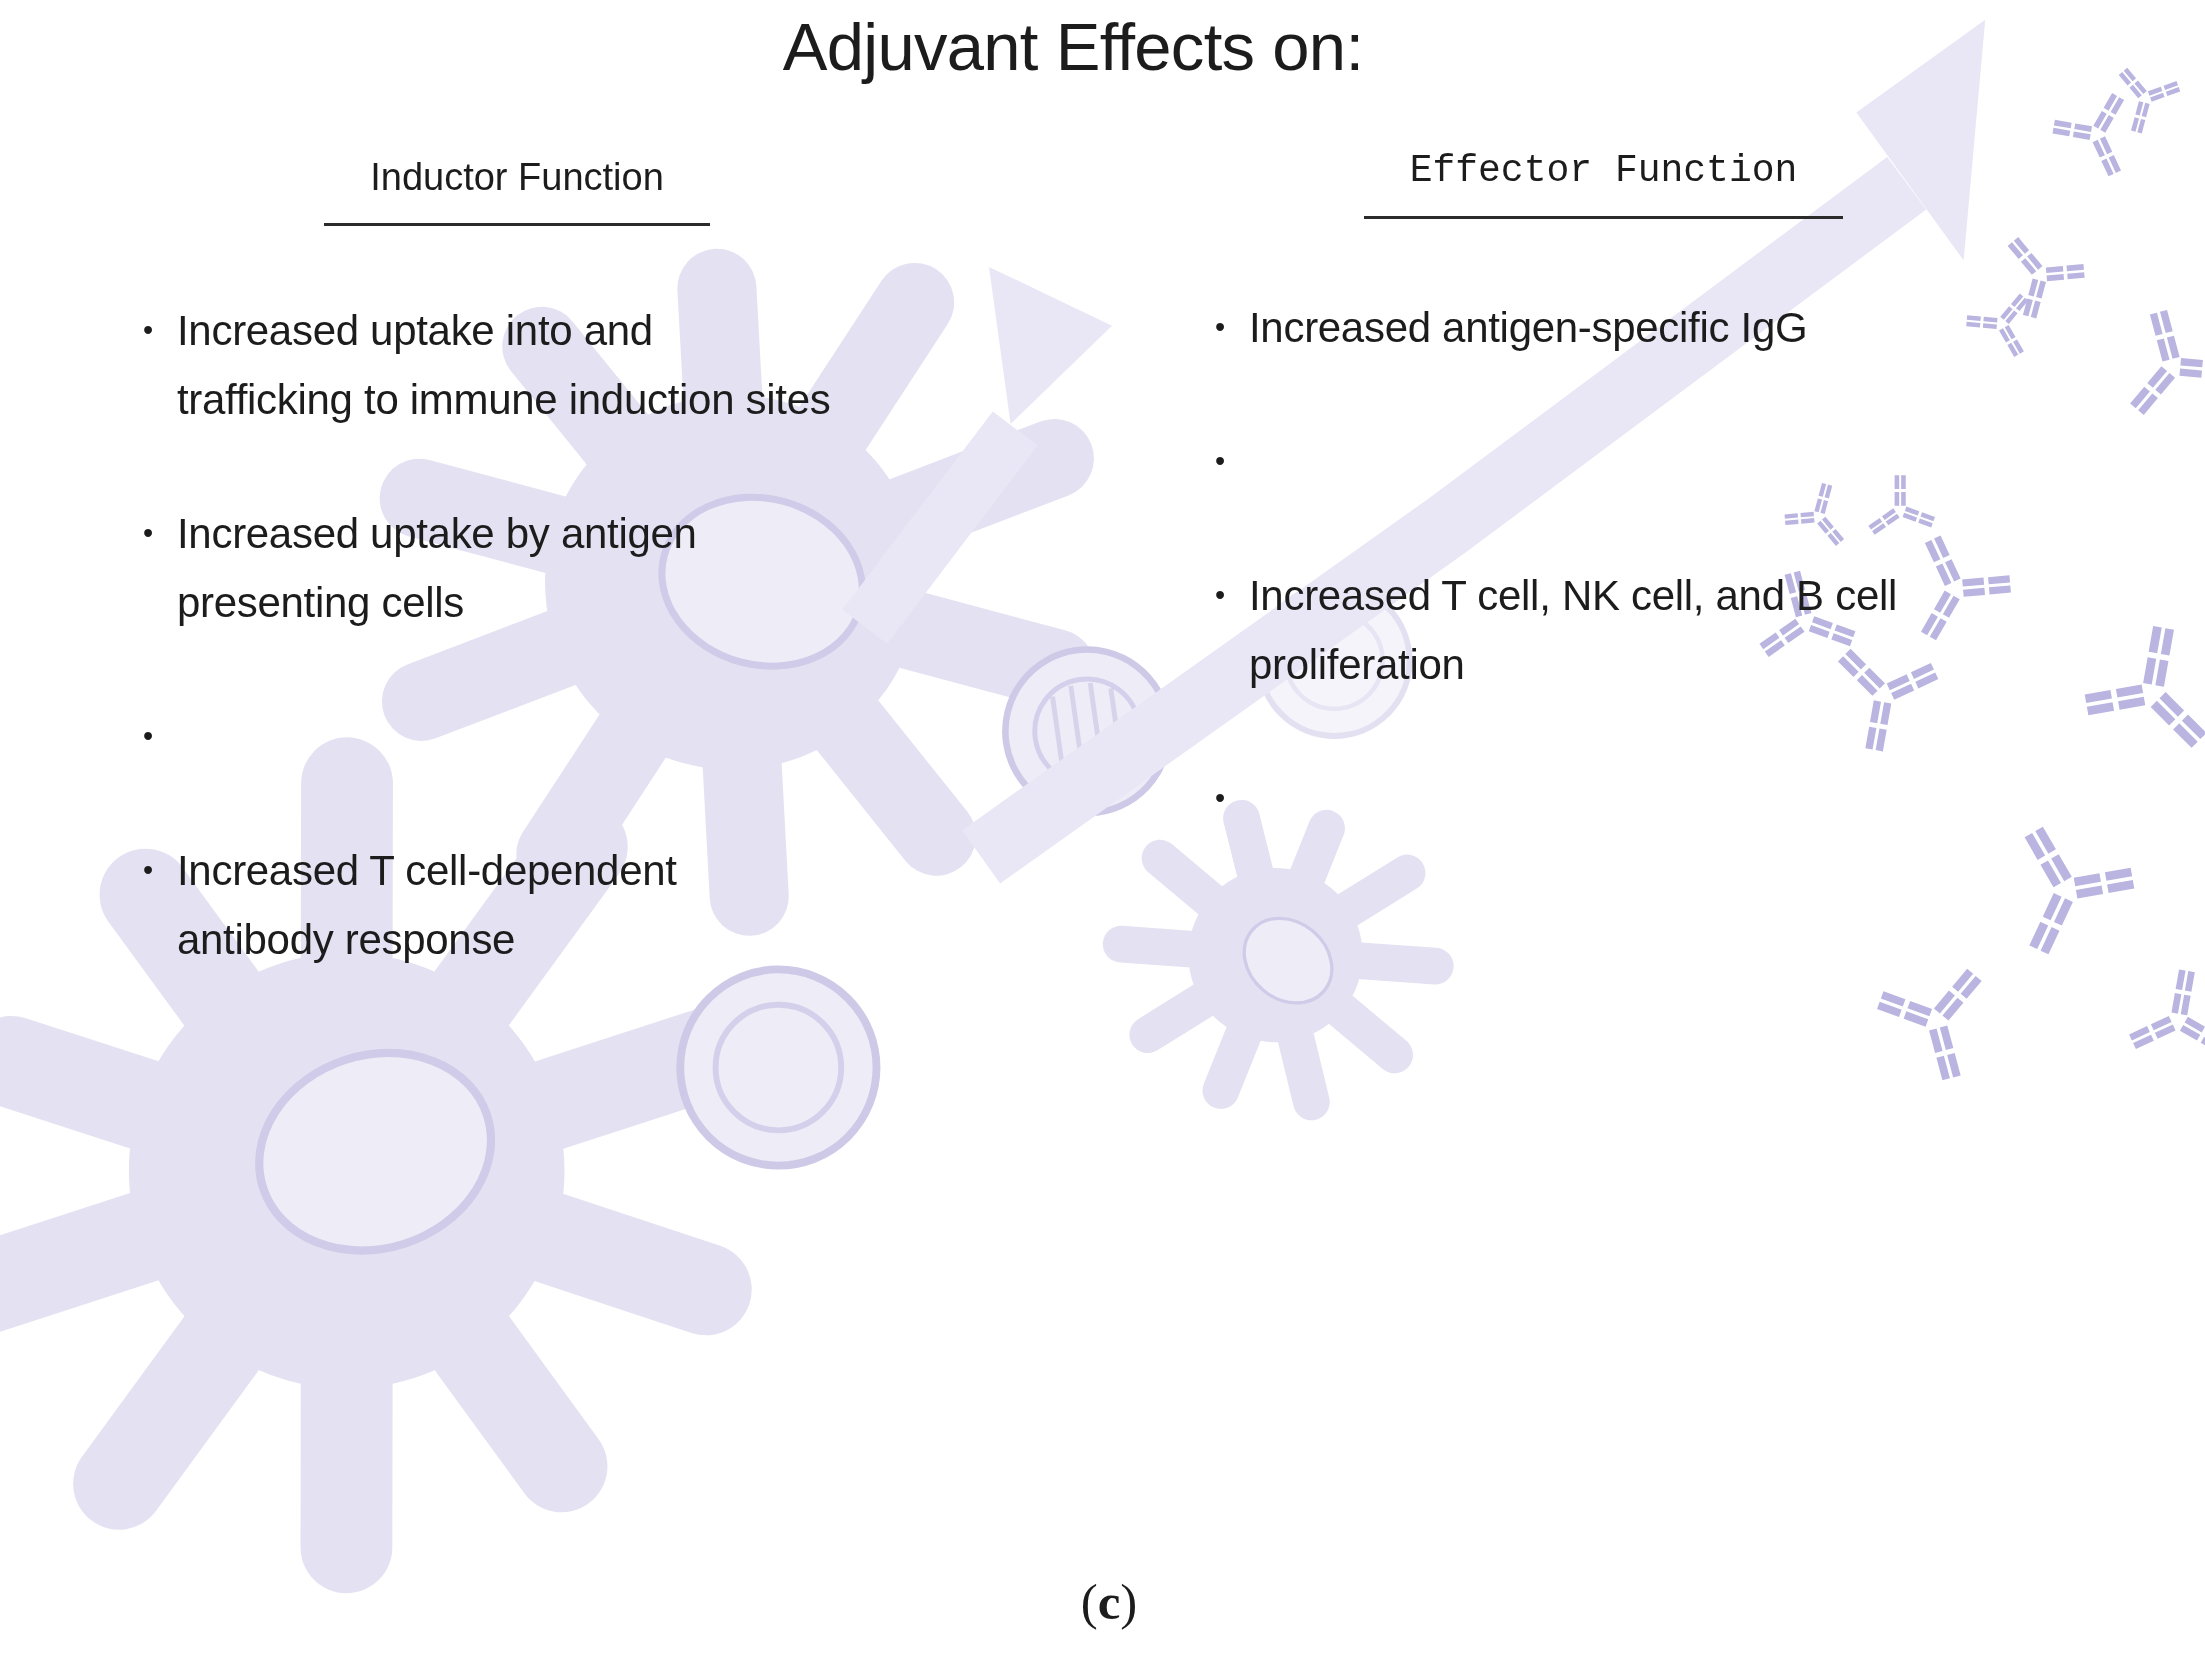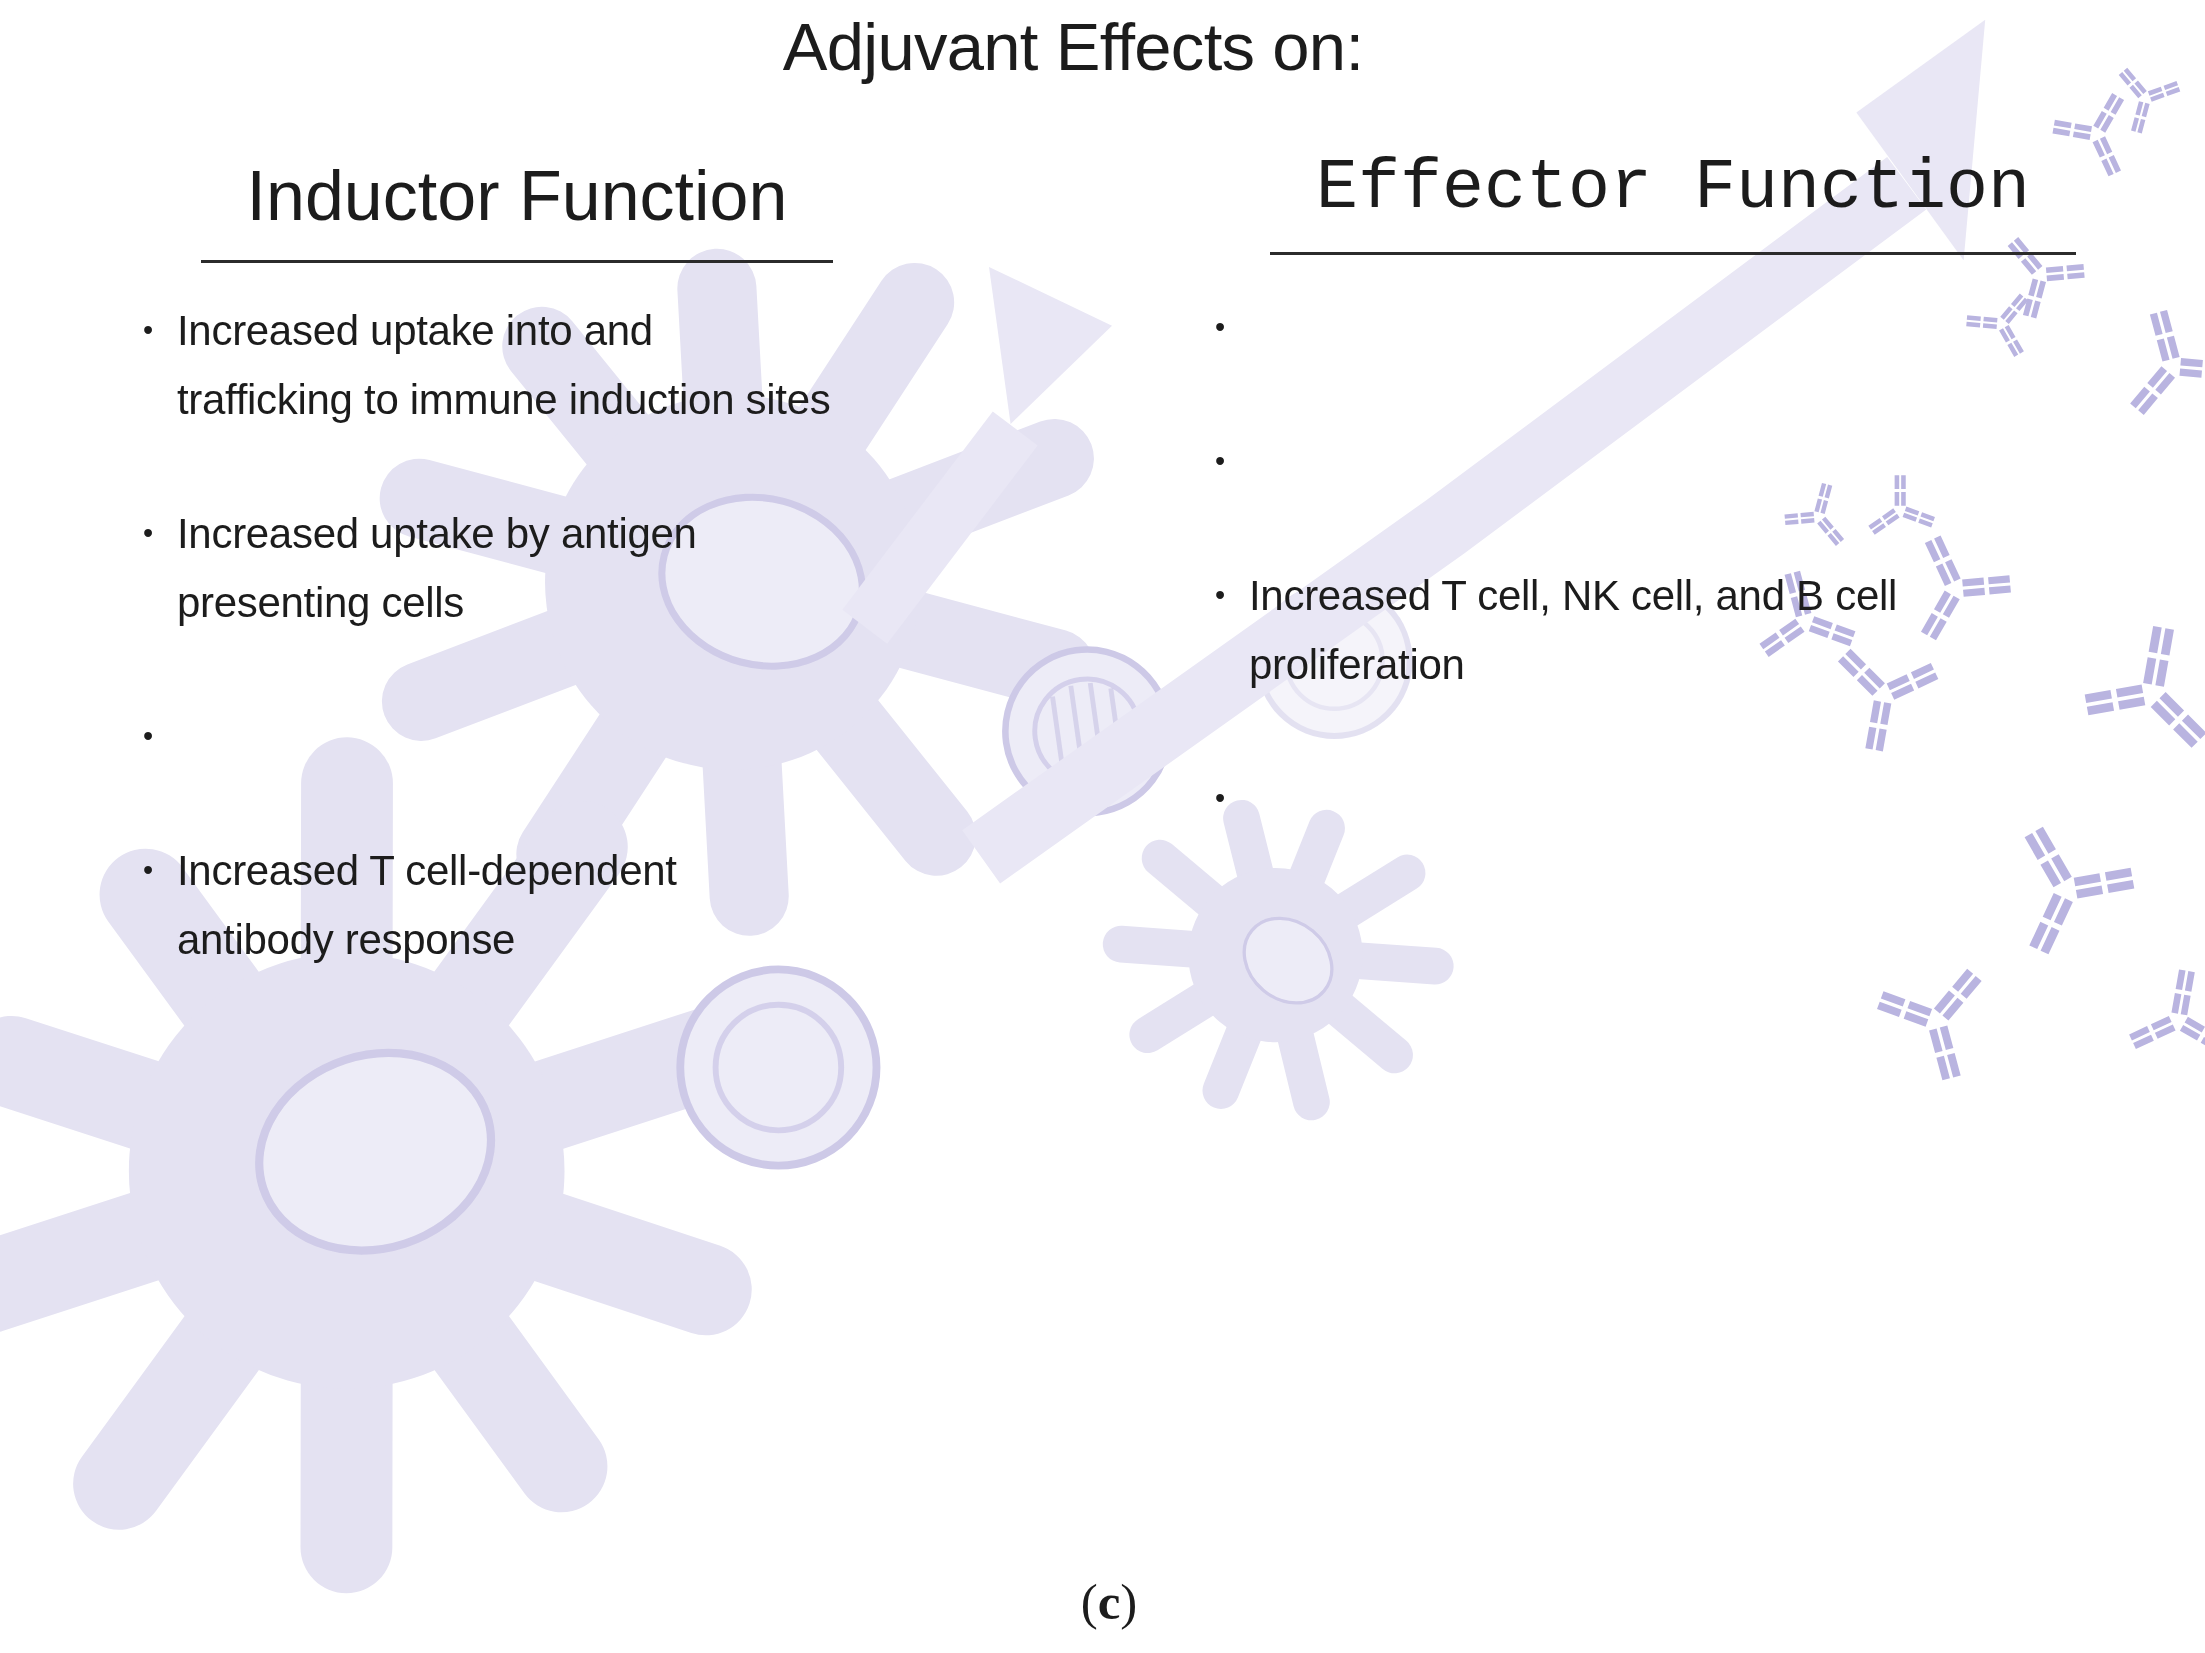--- a/index.html
+++ b/index.html
@@ -53,21 +53,21 @@
     font-weight:400;
     letter-spacing:-0.7px;
     color:var(--text-color);
     margin-top:8px;
   }
   .heading-wrap{text-align:center;}
   .heading-wrap.left{left:144px;top:156px;width:746px;}
   .heading-wrap.right{left:1270px;top:149px;width:667px;font-family:Liberation Mono, monospace;}
   .heading-text{
     display:inline-block;
-    font-size:70px;
+    font-size:38px;
     font-weight:400;
     padding:0 46px 23.6px 46px;
     border-bottom:3.3px solid var(--underline-color);
     white-space:nowrap;
   }
   .bullets{list-style:none;}
   .bullets.left{left:143px;top:296px;width:968px;}
   .bullets.right{left:1215px;top:293px;width:1047px;}
   .bullet{
     display:flex;
@@ -206,20 +206,21 @@
 antibody response</span>
     </li>
   </ul>
 
   <div class="layer heading-wrap right">
     <span class="heading-text">Effector Function</span>
   </div>
   <ul class="layer bullets right">
     <li class="bullet">
       <span class="dot">•</span>
+      <span class="bullet-text">Increased antigen-specific IgG</span>
     </li>
     <li class="bullet">
       <span class="dot">•</span>
     </li>
     <li class="bullet">
       <span class="dot">•</span>
       <span class="bullet-text">Increased T cell, NK cell, and B cell
 proliferation</span>
     </li>
     <li class="bullet">

